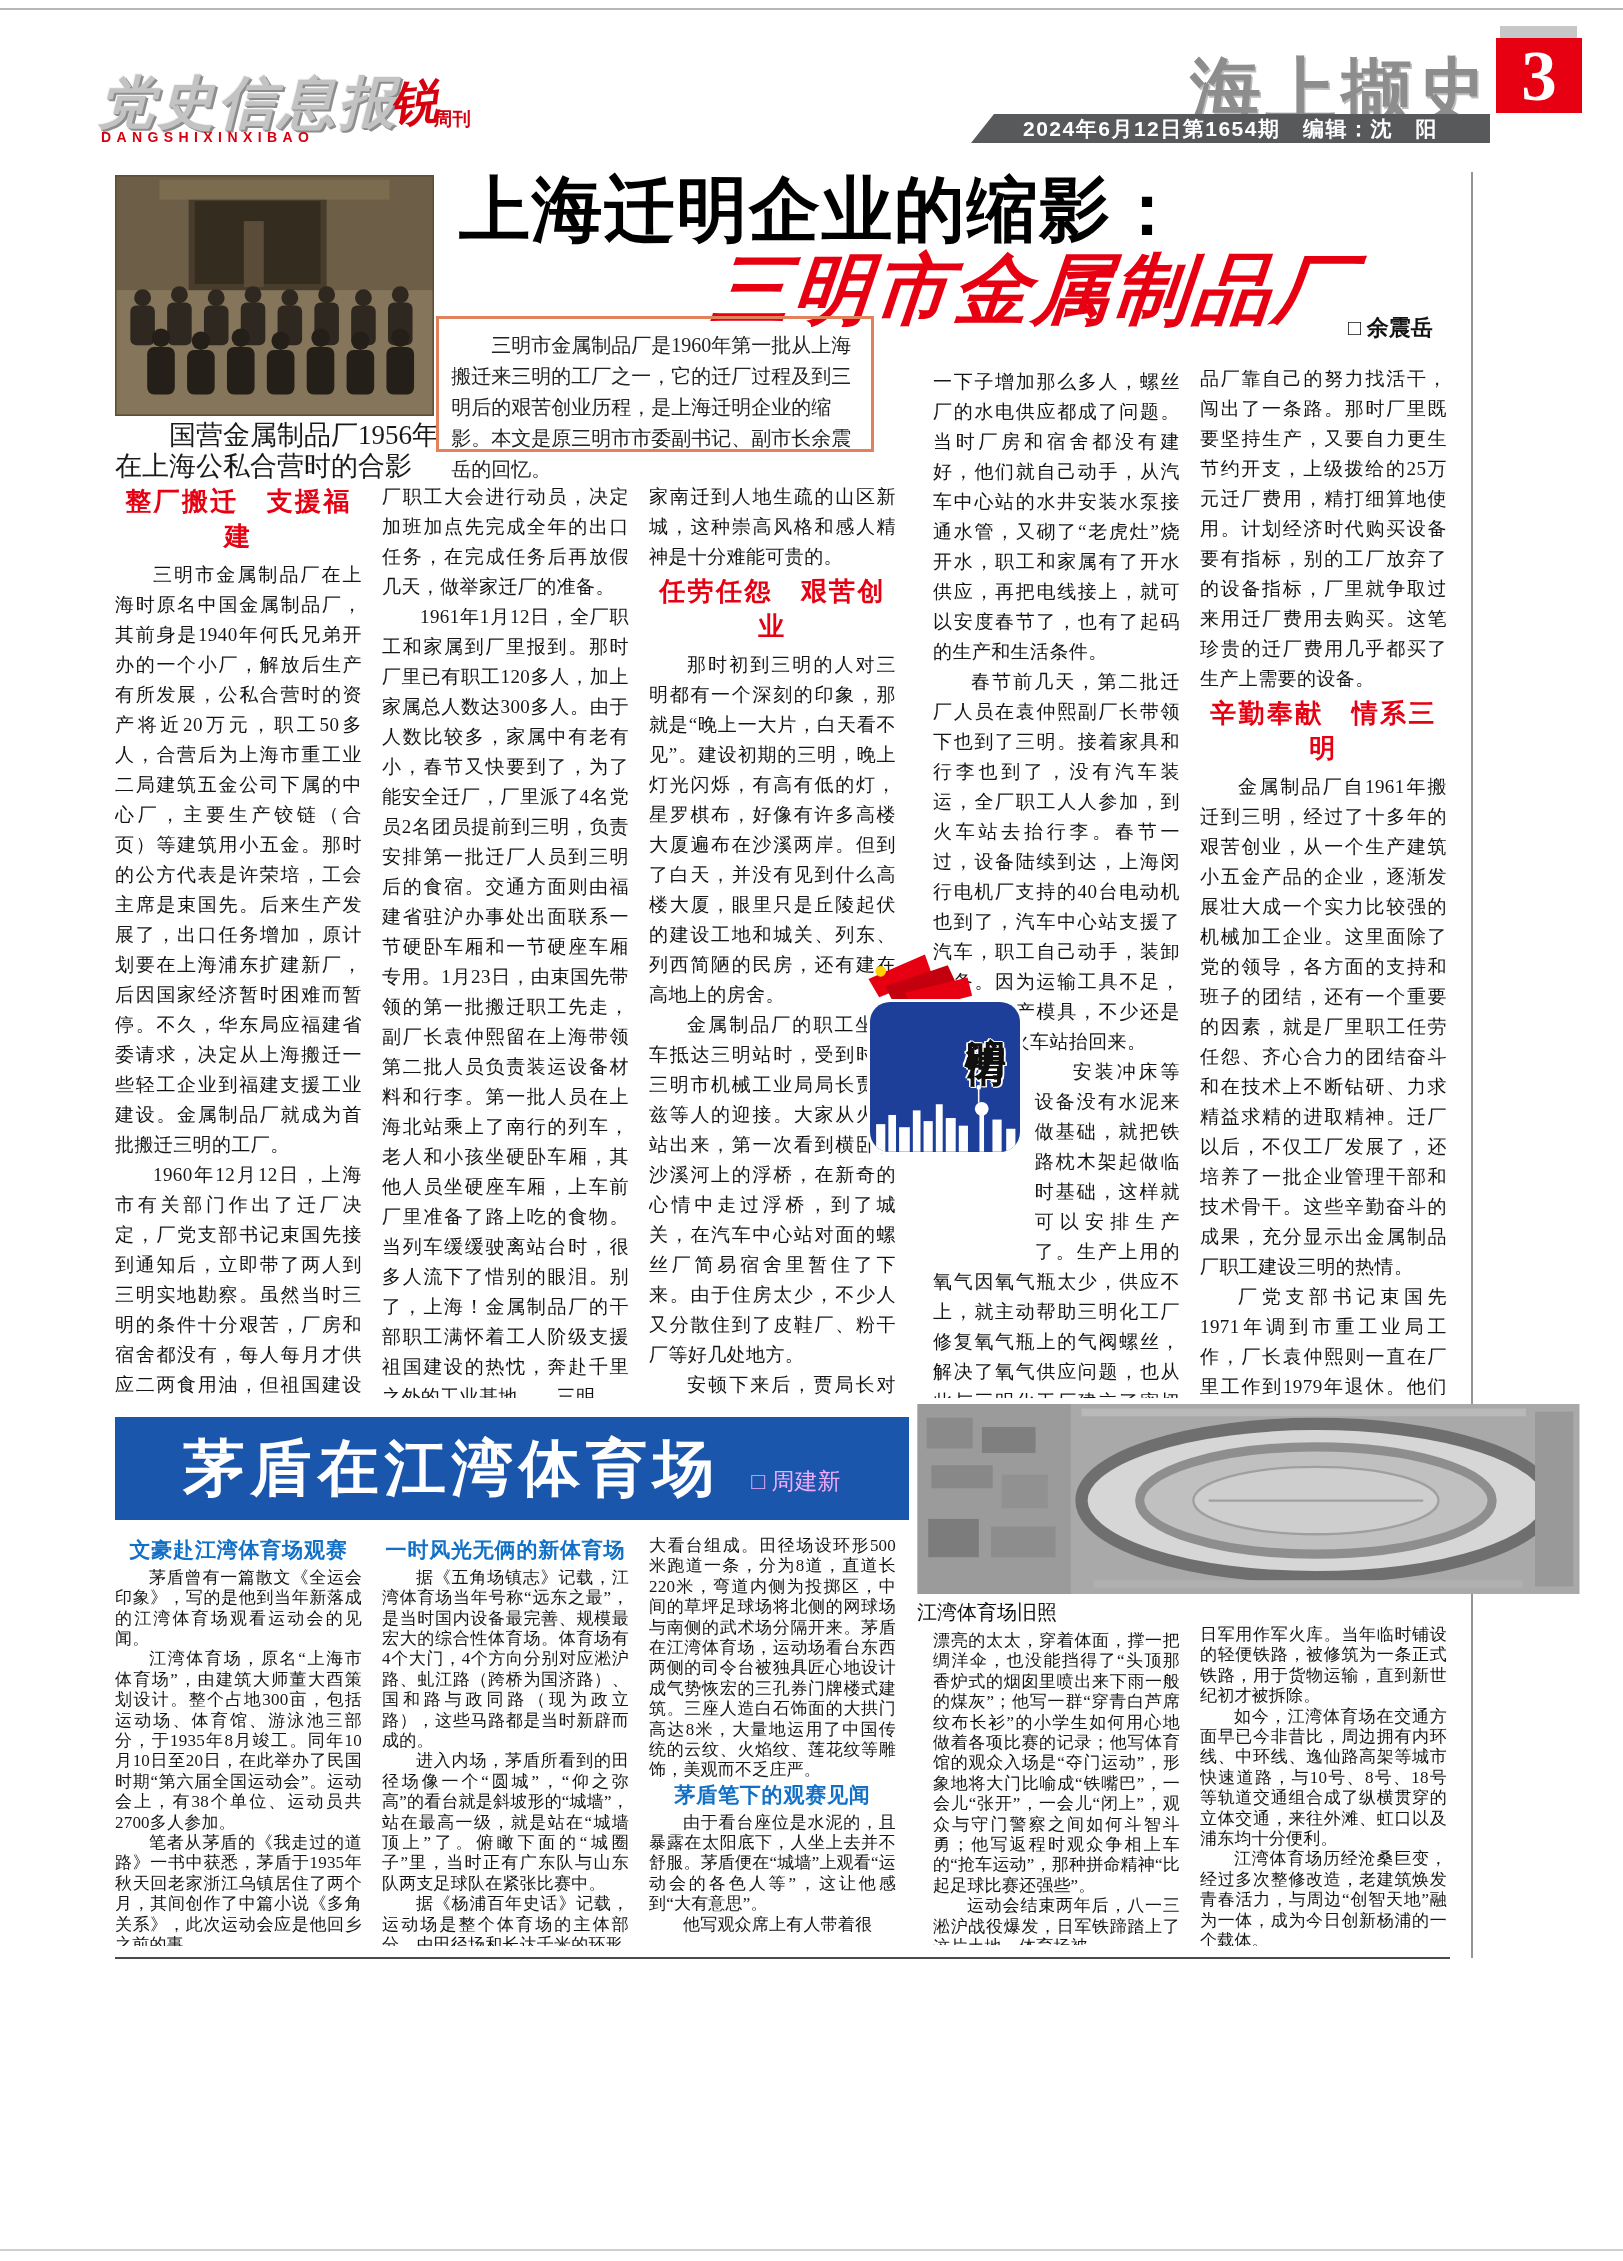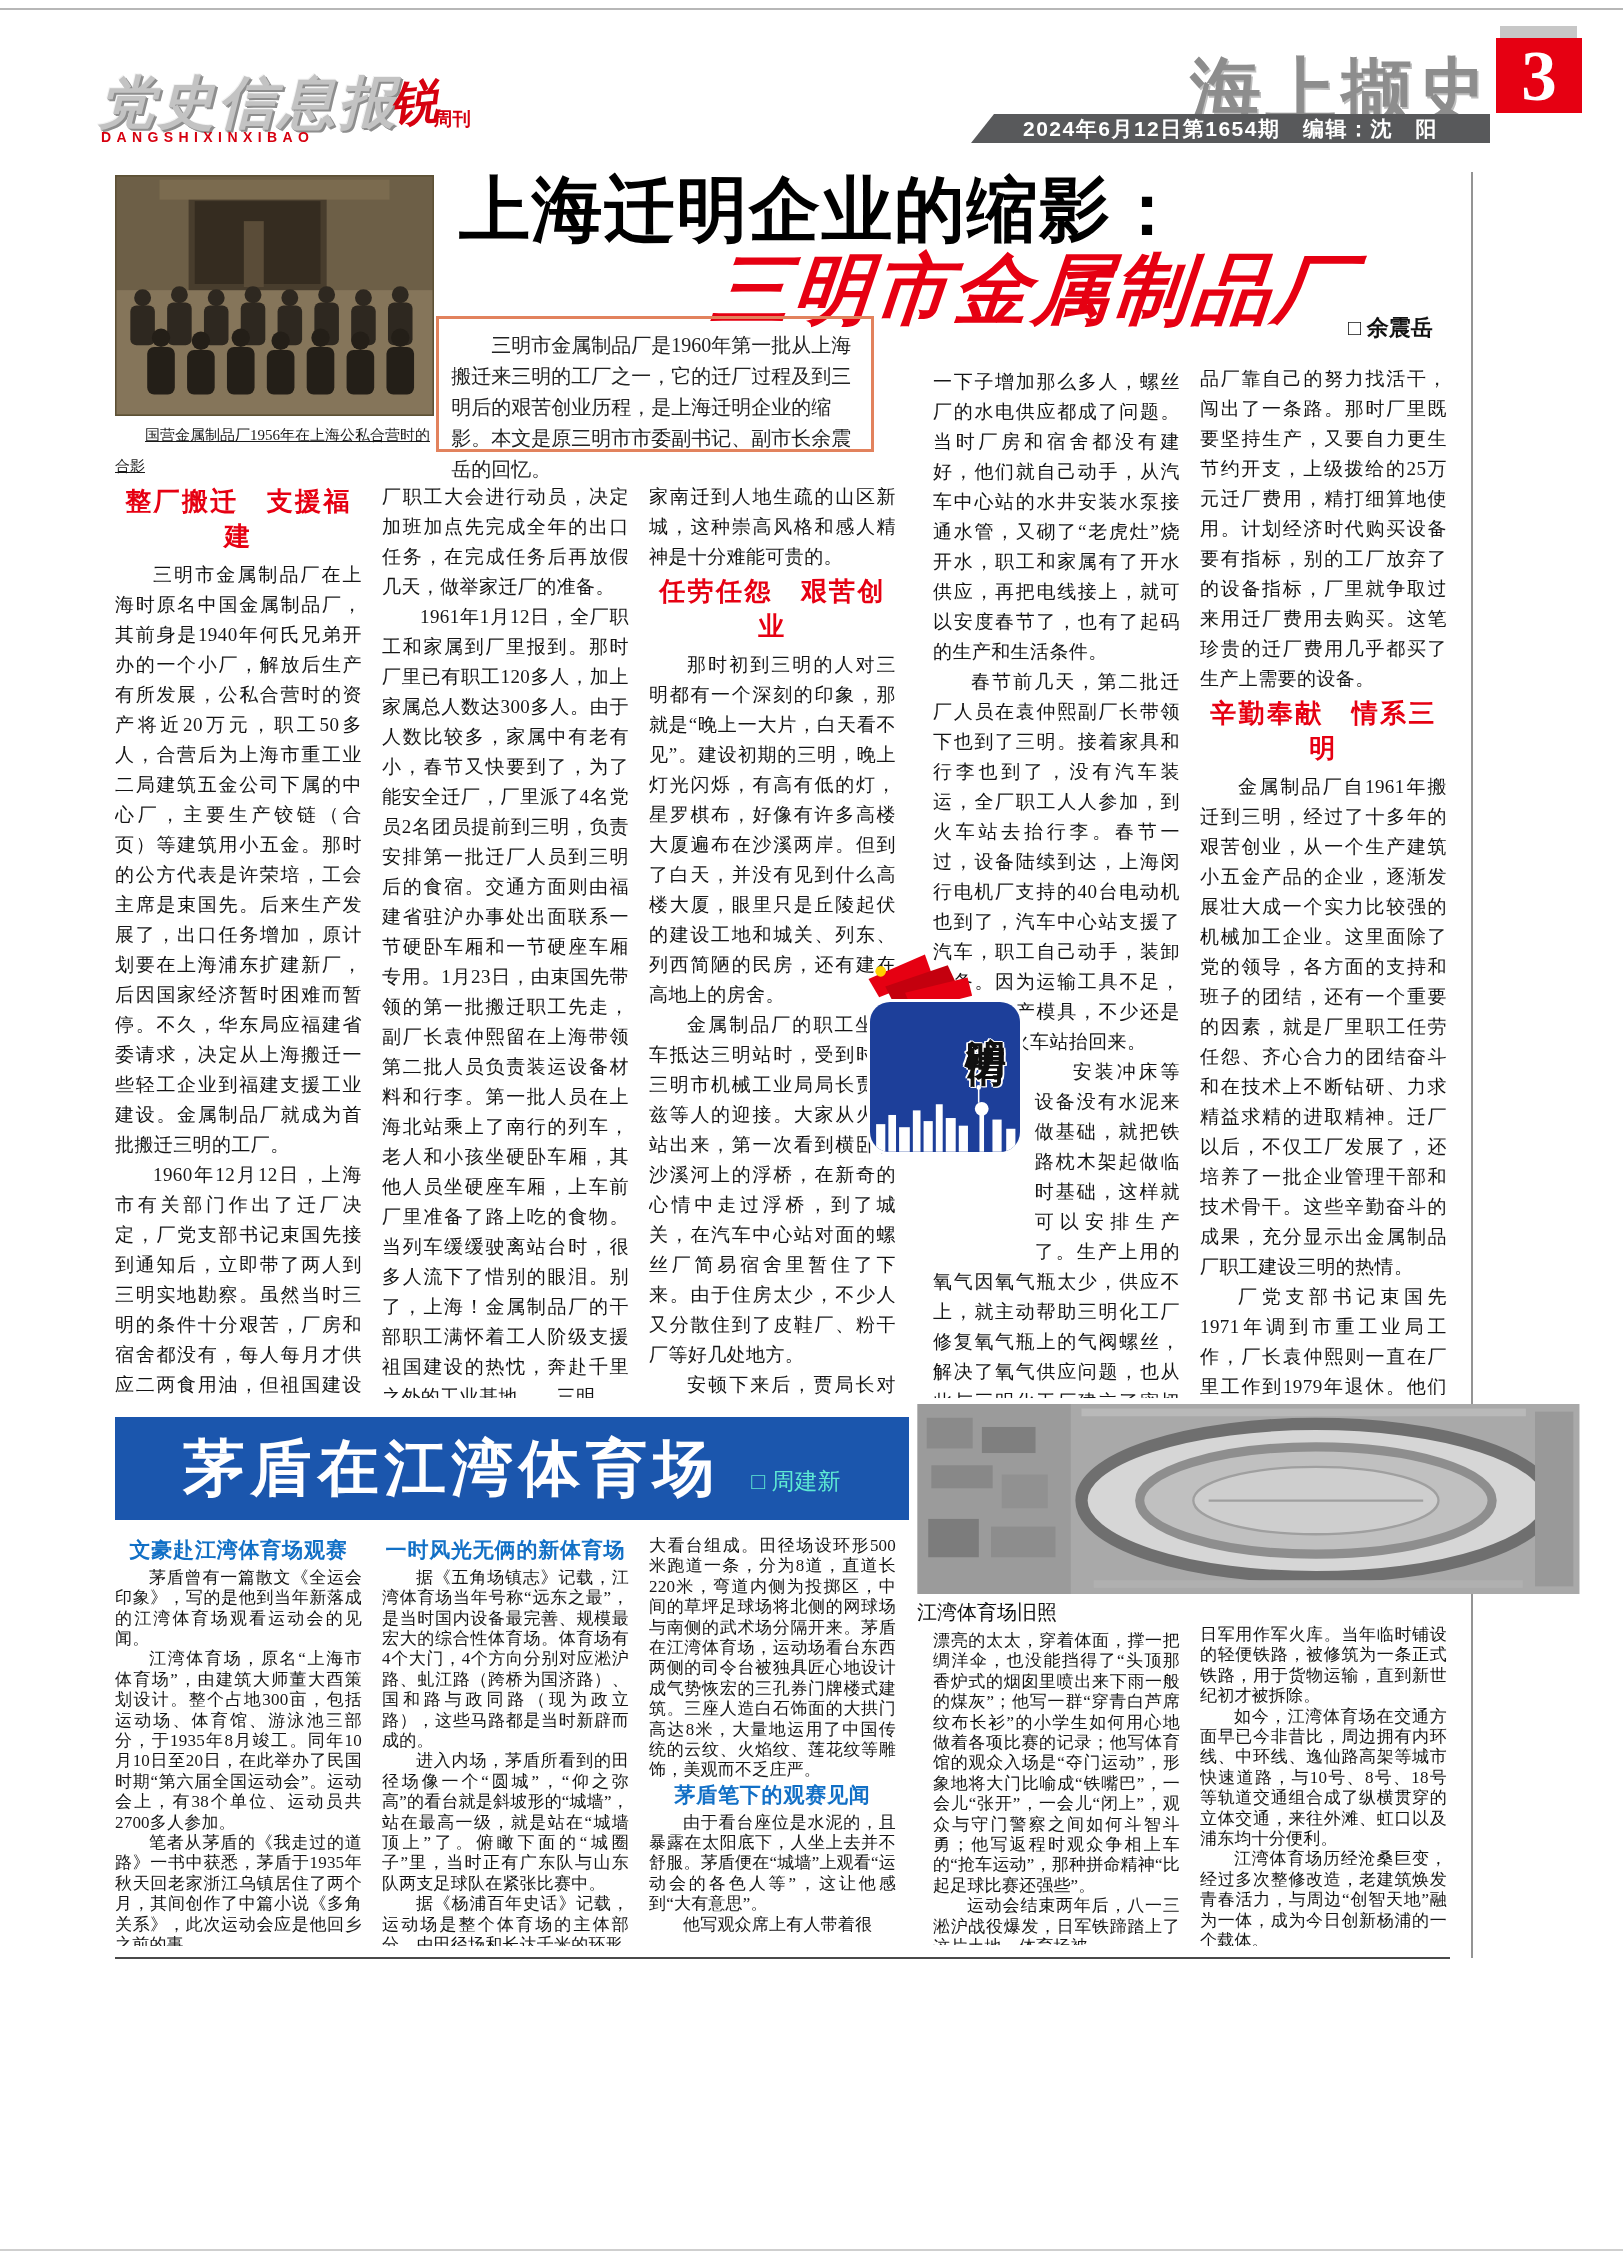--- a/index.html
+++ b/index.html
@@ -28,31 +28,31 @@
   .pagenum-box{position:absolute;left:1496px;top:38px;width:86px;height:75px;background:#e60012;
          color:#fff;font-size:71px;font-weight:700;text-align:center;line-height:77px;
          font-family:"Liberation Serif",serif;}
   .issue-bar{position:absolute;left:971px;top:114px;width:519px;height:29px;background:#58595b;
          clip-path:polygon(23px 0,100% 0,100% 100%,0 100%);color:#ffffff;
          font-family:"Liberation Sans",sans-serif;font-weight:700;font-size:21px;
          line-height:29px;text-align:center;letter-spacing:1.5px;}
 
   
   .photo1{position:absolute;left:115px;top:175px;width:319px;height:241px;}
-  .caption1{position:absolute;left:115px;top:420px;width:325px;font-size:15px;line-height:31px;
-         color:#1a1a1a;text-indent:2em;text-decoration:underline;}
+  .caption1{position:absolute;left:115px;top:420px;width:325px;font-size:27px;line-height:31px;
+         color:#1a1a1a;text-indent:2em;}
   .kicker{position:absolute;left:459px;top:163px;width:951px;font-family:"Liberation Sans",sans-serif;
          font-weight:900;font-size:71px;letter-spacing:1.5px;color:#000;}
   .title-red{position:absolute;left:713px;top:239px;width:690px;font-weight:900;font-style:italic;
          font-size:77px;color:#e60012;letter-spacing:3.1px;transform:skewX(-5deg);
          font-family:"Liberation Serif",serif;}
   .introbox{position:absolute;left:436px;top:316px;width:407px;height:109px;border:3.1px solid #e2825d;
          padding:10.7px 12.3px;font-size:20px;line-height:31px;color:#222;text-indent:2em;}
   .byline1{position:absolute;left:1348px;top:313px;font-size:22px;font-weight:700;color:#111;}
-  .byline2{font-size:23px;font-weight:400;color:#5eead4;margin-left:31px;margin-top:26px;
+  .byline2{font-size:23px;font-weight:400;color:#f0abfc;margin-left:31px;margin-top:26px;
          font-family:"Liberation Sans",sans-serif;text-align:right;}
 
   
   .col{position:absolute;overflow:hidden;}
   .para{margin:0;text-align:justify;color:#151515;text-indent:2em;}
   .para.cont{text-indent:0;}
   .a1 .para{font-size:19px;line-height:30px;letter-spacing:0.4px;}
   .a2 .para{font-size:17px;line-height:20.4px;letter-spacing:0.2px;}
   .colhead{font-family:"Liberation Sans",sans-serif;font-weight:900;text-align:center;}
   .a1 .colhead{font-size:26px;color:#e60012;letter-spacing:2.3px;margin:1.5px 0 6.1px;}

